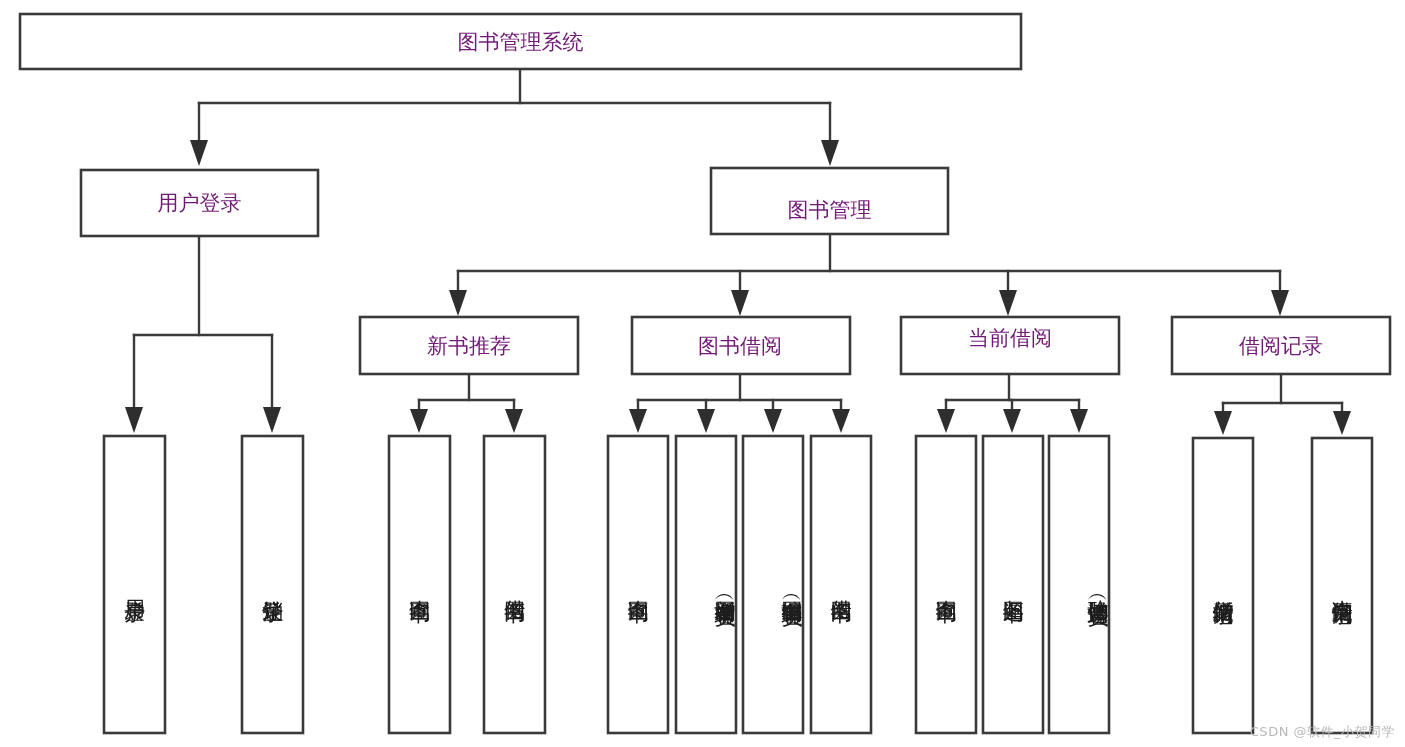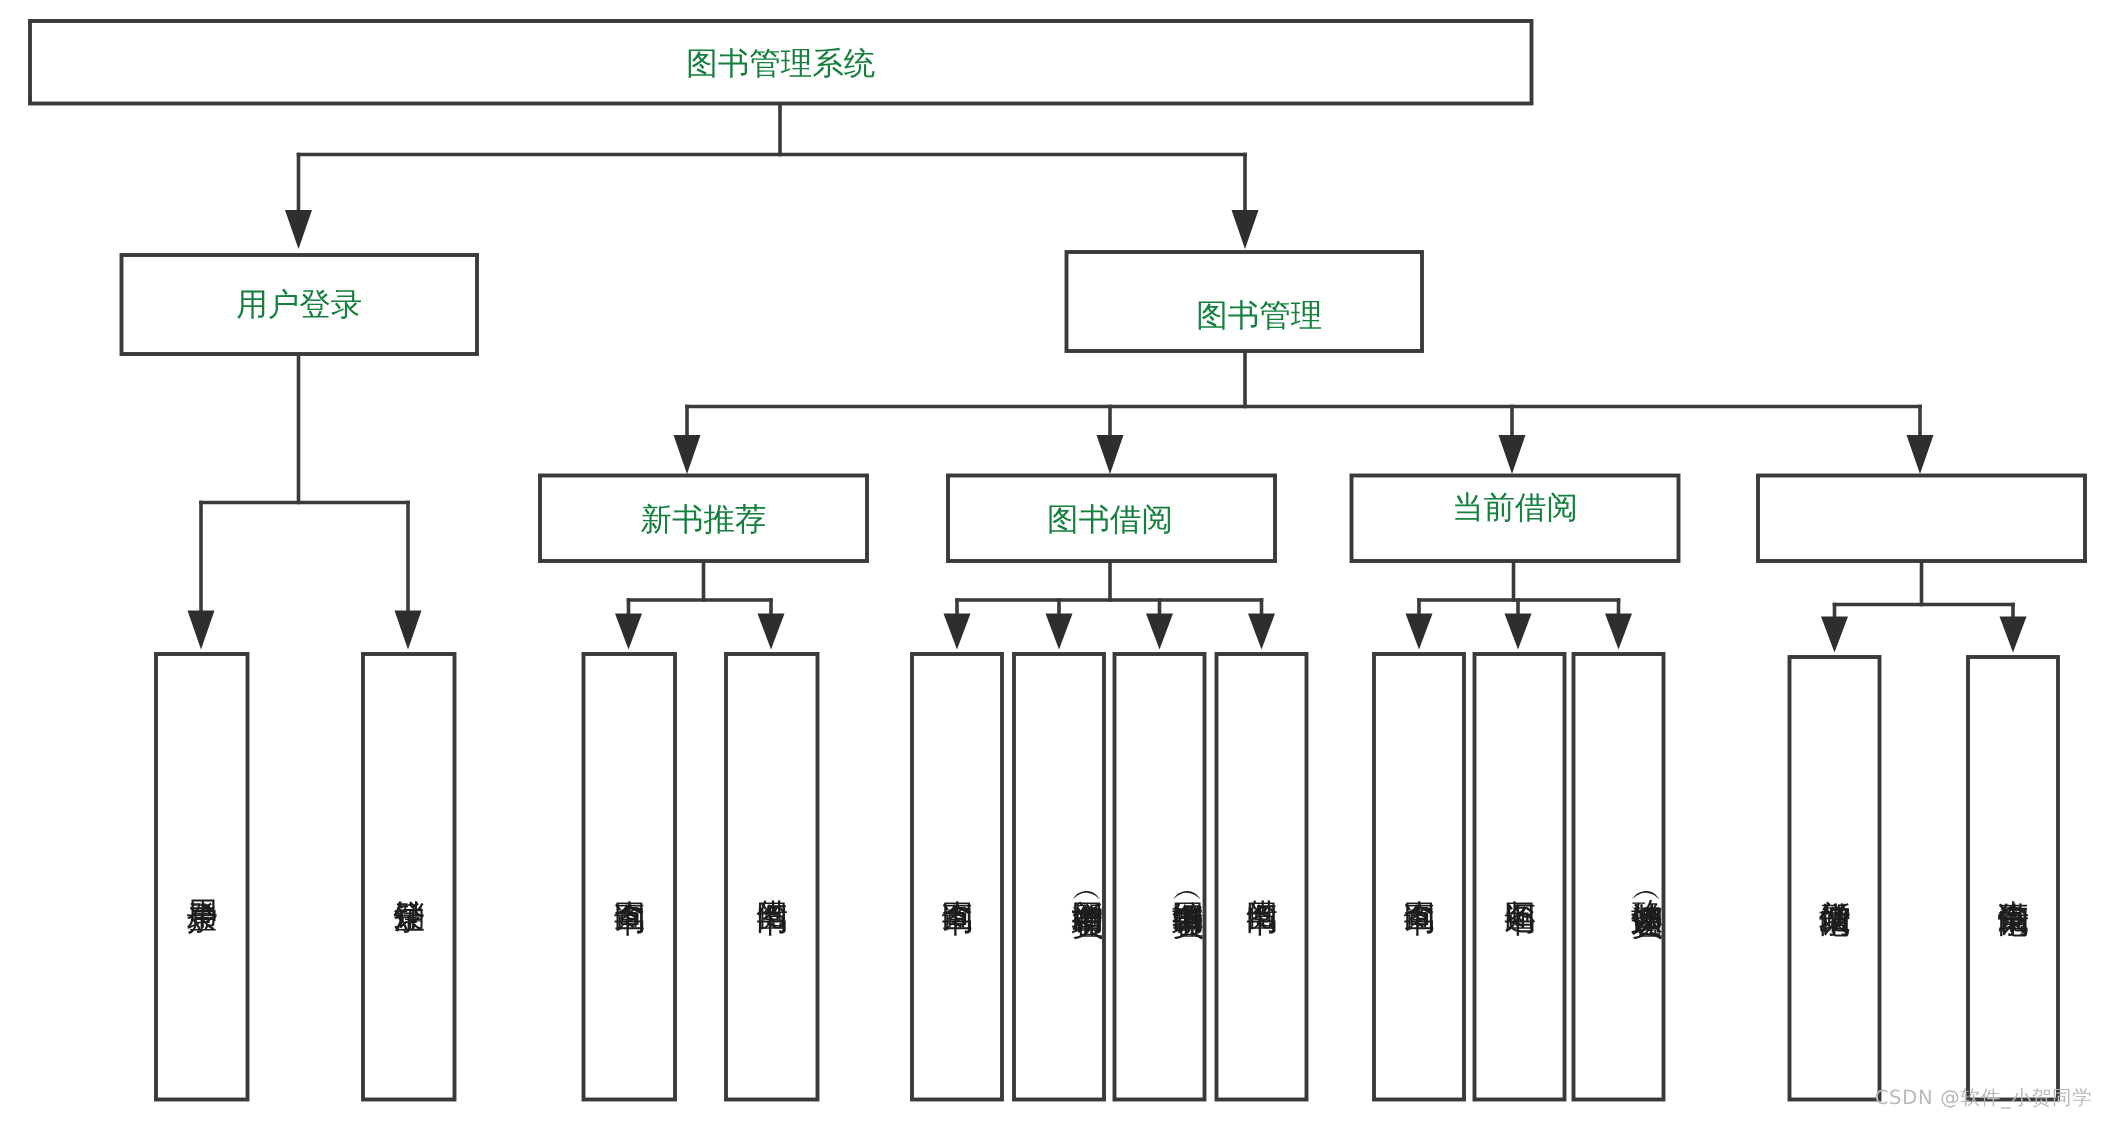--- a/index.html
+++ b/index.html
@@ -56,21 +56,21 @@
     white-space: nowrap;
     pointer-events: none;
   }
   .label-h-wrap {
     position: absolute;
     display: flex;
     align-items: center;
     justify-content: center;
     font-family: "DejaVu Sans", "Liberation Sans", sans-serif;
     font-size: 21px;
-    color: #15803d;
+    color: #701a75;
     white-space: nowrap;
     pointer-events: none;
   }
   #watermark {
     position: absolute;
     right: 10px;
     bottom: 6px;
     font-family: "DejaVu Sans", "Liberation Sans", sans-serif;
     font-size: 13px;
     color: #b9b9b9;
@@ -184,25 +184,26 @@
     <rect class="node-box" x="983" y="436" width="60" height="297"></rect>
     <rect class="node-box" x="1049" y="436" width="60" height="297"></rect>
 
     <rect class="node-box" x="1193" y="438" width="60" height="295"></rect>
     <rect class="node-box" x="1312" y="438" width="60" height="295"></rect>
   </svg>
 
   <div class="label-h-wrap" style="left:20px; top:14px; width:1001px; height:55px;">图书管理系统</div>
 
   <div class="label-h-wrap" style="left:81px; top:170px; width:237px; height:66px;">用户登录</div>
-  <div class="label-h-wrap" style="left:711px; top:168px; width:237px; height:84px;margin-left:10px;">图书管理</div>
+  <div class="label-h-wrap" style="left:711px; top:168px; width:237px; height:84px;">图书管理</div>
 
   <div class="label-h-wrap" style="left:360px; top:317px; width:218px; height:57px;">新书推荐</div>
   <div class="label-h-wrap" style="left:632px; top:317px; width:216px; height:57px;">图书借阅</div>
   <div class="label-h-wrap" style="left:901px; top:317px; width:218px; height:42px;">当前借阅</div>
+  <div class="label-h-wrap" style="left:1172px; top:317px; width:218px; height:57px;">借阅记录</div>
 
   <div class="label-vert" style="left:104px; top:436px; width:61px; height:297px;">用户登录</div>
   <div class="label-vert" style="left:242px; top:436px; width:61px; height:297px;">注销登录</div>
 
   <div class="label-vert" style="left:389px; top:436px; width:61px; height:297px;">查询图书</div>
   <div class="label-vert" style="left:484px; top:436px; width:61px; height:297px;">借阅图书</div>
 
   <div class="label-vert" style="left:608px; top:436px; width:60px; height:297px;">查询图书</div>
   <div class="label-vert" style="left:676px; top:436px; width:60px; height:297px; align-items:flex-start; padding-top:6px; box-sizing:border-box;">新增图书（管理员）</div>
   <div class="label-vert" style="left:743px; top:436px; width:60px; height:297px; align-items:flex-start; padding-top:6px; box-sizing:border-box;">编辑图书（管理员）</div>

